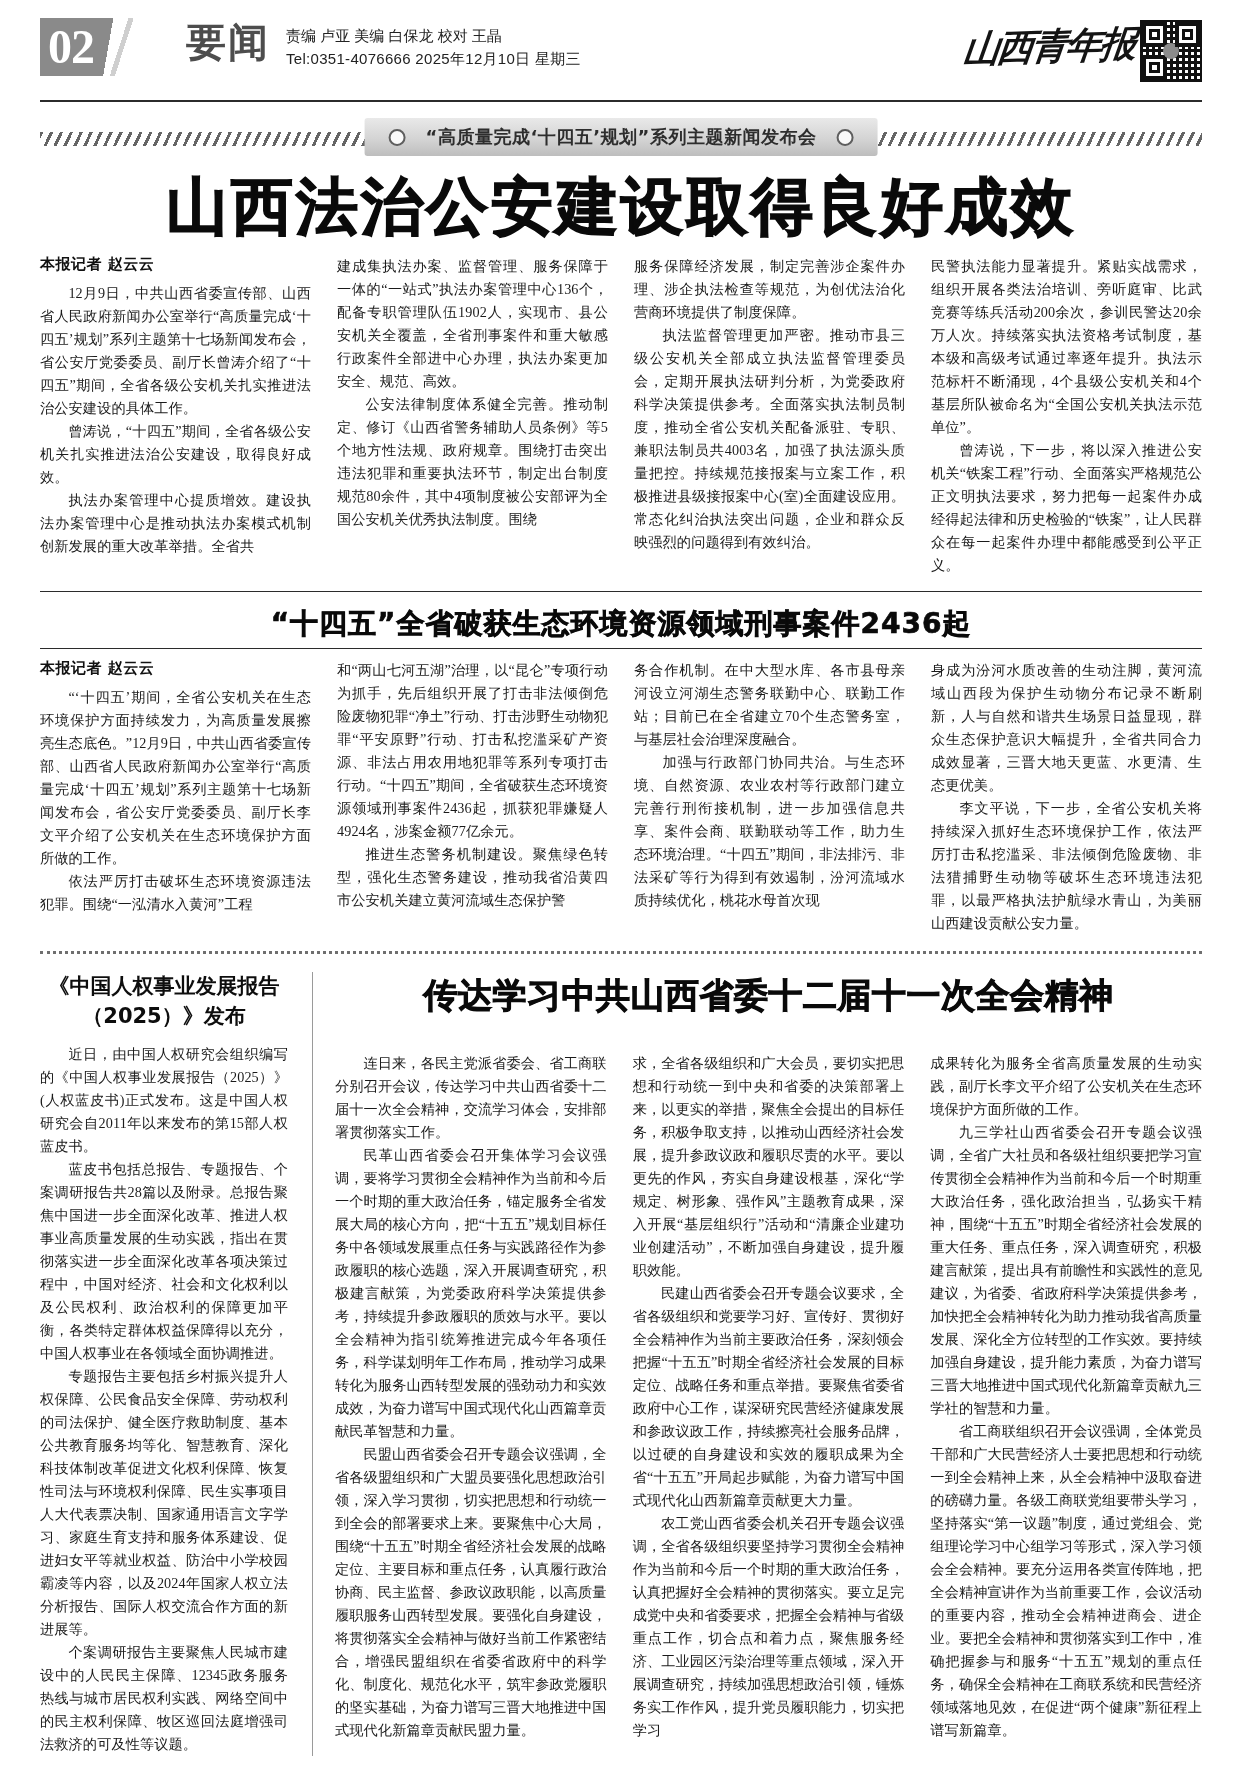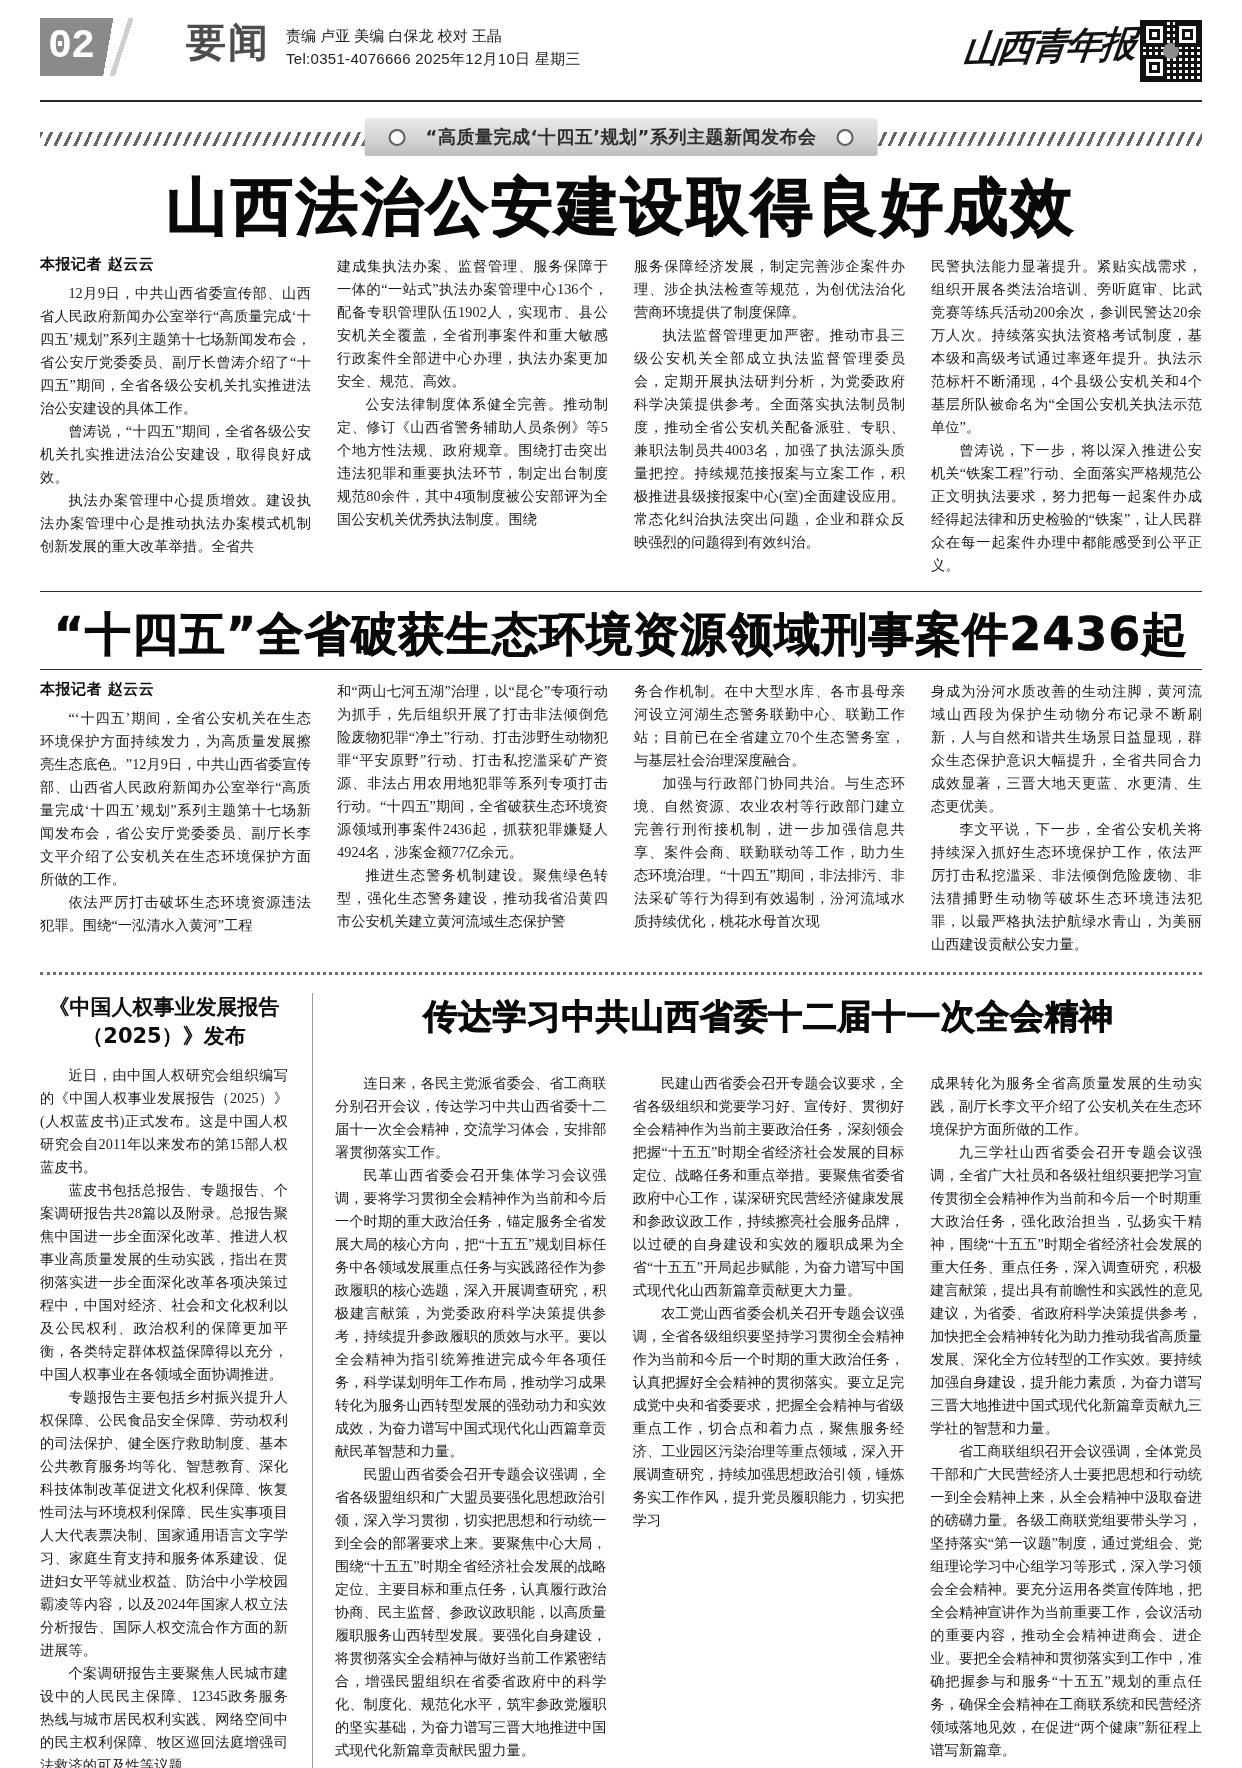--- a/index.html
+++ b/index.html
@@ -43,22 +43,22 @@
     box-sizing: border-box;
   }
   .page-number-box::after {
     content: "";
     position: absolute;
     right: 0; top: 0;
     width: 45px; height: 58px;
     background: linear-gradient(108deg, transparent 0%, transparent 40%, #cfcfcf 40%, #cfcfcf 48%, transparent 48%);
   }
   .page-number {
-    font-family: Liberation Mono, monospace;
-    font-size: 40px;
+    font-family: Liberation Serif, serif;
+    font-size: 48px;
     font-weight: 700;
     color: #fff;
     letter-spacing: -1px;
     line-height: 1;
   }
   .section-name {
     font-family: "DejaVu Serif", serif;
     font-size: 40px;
     font-weight: 700;
     color: #4d4d4d;
@@ -183,21 +183,21 @@
     letter-spacing: 3px;
     color: #0a0a0a;
     margin: 16px 0 6px;
     line-height: 1.08;
     -webkit-text-stroke: 1.3px #0a0a0a;
   }
   .headline-2 {
     text-align: center;
     font-family: "DejaVu Sans", sans-serif;
     font-weight: 700;
-    font-size: 46px;
+    font-size: 28px;
     letter-spacing: 1px;
     color: #0a0a0a;
     line-height: 1.15;
     margin: 6px 0 8px;
     -webkit-text-stroke: .7px #0a0a0a;
   }
   .headline-3 {
     text-align: center;
     font-family: "DejaVu Sans", sans-serif;
     font-weight: 700;
@@ -362,20 +362,21 @@
         <h3 class="headline-3" style="margin-top:2px;">传达学习中共山西省委十二届十一次全会精神</h3>
 
         <div class="cols4" style="grid-template-columns: repeat(3, 1fr); margin-top:14px;">
           <div class="col">
             <p>连日来，各民主党派省委会、省工商联分别召开会议，传达学习中共山西省委十二届十一次全会精神，交流学习体会，安排部署贯彻落实工作。</p>
             <p>民革山西省委会召开集体学习会议强调，要将学习贯彻全会精神作为当前和今后一个时期的重大政治任务，锚定服务全省发展大局的核心方向，把“十五五”规划目标任务中各领域发展重点任务与实践路径作为参政履职的核心选题，深入开展调查研究，积极建言献策，为党委政府科学决策提供参考，持续提升参政履职的质效与水平。要以全会精神为指引统筹推进完成今年各项任务，科学谋划明年工作布局，推动学习成果转化为服务山西转型发展的强劲动力和实效成效，为奋力谱写中国式现代化山西篇章贡献民革智慧和力量。</p>
             <p>民盟山西省委会召开专题会议强调，全省各级盟组织和广大盟员要强化思想政治引领，深入学习贯彻，切实把思想和行动统一到全会的部署要求上来。要聚焦中心大局，围绕“十五五”时期全省经济社会发展的战略定位、主要目标和重点任务，认真履行政治协商、民主监督、参政议政职能，以高质量履职服务山西转型发展。要强化自身建设，将贯彻落实全会精神与做好当前工作紧密结合，增强民盟组织在省委省政府中的科学化、制度化、规范化水平，筑牢参政党履职的坚实基础，为奋力谱写三晋大地推进中国式现代化新篇章贡献民盟力量。</p>
 
           </div>
           <div class="col">
+            <p class="noind">求，全省各级组织和广大会员，要切实把思想和行动统一到中央和省委的决策部署上来，以更实的举措，聚焦全会提出的目标任务，积极争取支持，以推动山西经济社会发展，提升参政议政和履职尽责的水平。要以更先的作风，夯实自身建设根基，深化“学规定、树形象、强作风”主题教育成果，深入开展“基层组织行”活动和“清廉企业建功业创建活动”，不断加强自身建设，提升履职效能。</p>
             <p>民建山西省委会召开专题会议要求，全省各级组织和党要学习好、宣传好、贯彻好全会精神作为当前主要政治任务，深刻领会把握“十五五”时期全省经济社会发展的目标定位、战略任务和重点举措。要聚焦省委省政府中心工作，谋深研究民营经济健康发展和参政议政工作，持续擦亮社会服务品牌，以过硬的自身建设和实效的履职成果为全省“十五五”开局起步赋能，为奋力谱写中国式现代化山西新篇章贡献更大力量。</p>
             <p>农工党山西省委会机关召开专题会议强调，全省各级组织要坚持学习贯彻全会精神作为当前和今后一个时期的重大政治任务，认真把握好全会精神的贯彻落实。要立足完成党中央和省委要求，把握全会精神与省级重点工作，切合点和着力点，聚焦服务经济、工业园区污染治理等重点领域，深入开展调查研究，持续加强思想政治引领，锤炼务实工作作风，提升党员履职能力，切实把学习</p>
           </div>
           <div class="col">
             <p class="noind">成果转化为服务全省高质量发展的生动实践，副厅长李文平介绍了公安机关在生态环境保护方面所做的工作。</p>
             <p>九三学社山西省委会召开专题会议强调，全省广大社员和各级社组织要把学习宣传贯彻全会精神作为当前和今后一个时期重大政治任务，强化政治担当，弘扬实干精神，围绕“十五五”时期全省经济社会发展的重大任务、重点任务，深入调查研究，积极建言献策，提出具有前瞻性和实践性的意见建议，为省委、省政府科学决策提供参考，加快把全会精神转化为助力推动我省高质量发展、深化全方位转型的工作实效。要持续加强自身建设，提升能力素质，为奋力谱写三晋大地推进中国式现代化新篇章贡献九三学社的智慧和力量。</p>
             <p>省工商联组织召开会议强调，全体党员干部和广大民营经济人士要把思想和行动统一到全会精神上来，从全会精神中汲取奋进的磅礴力量。各级工商联党组要带头学习，坚持落实“第一议题”制度，通过党组会、党组理论学习中心组学习等形式，深入学习领会全会精神。要充分运用各类宣传阵地，把全会精神宣讲作为当前重要工作，会议活动的重要内容，推动全会精神进商会、进企业。要把全会精神和贯彻落实到工作中，准确把握参与和服务“十五五”规划的重点任务，确保全会精神在工商联系统和民营经济领域落地见效，在促进“两个健康”新征程上谱写新篇章。</p>
 
           </div>
         </div>

